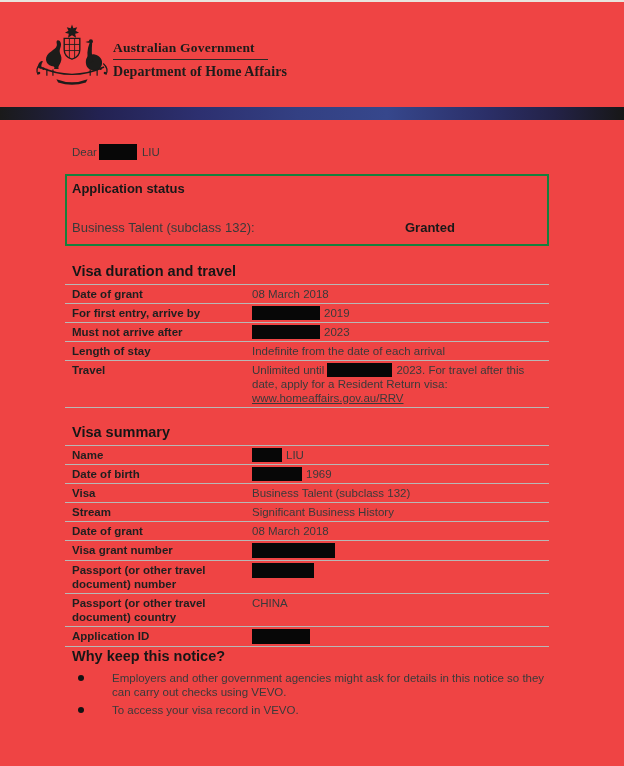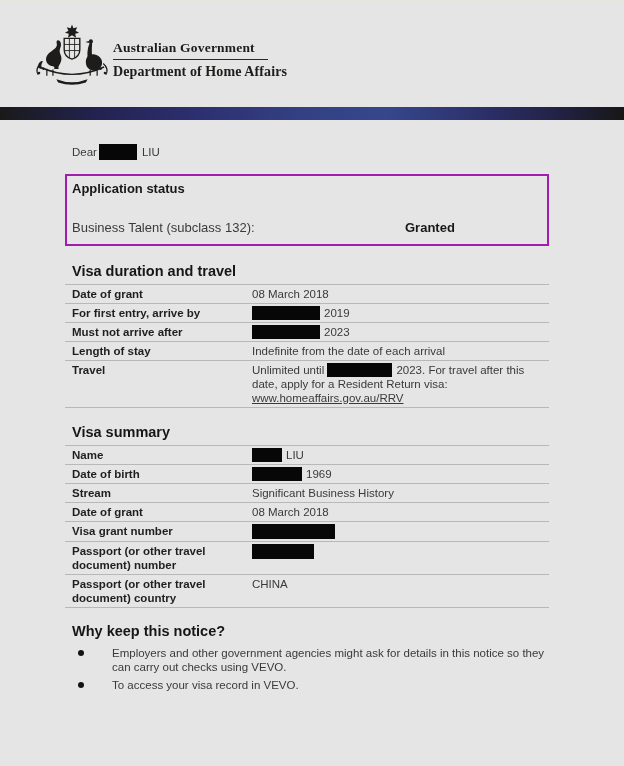--- a/index.html
+++ b/index.html
@@ -1,18 +1,18 @@
 <!DOCTYPE html>
 <html><head>
 <meta charset="utf-8">
 <style>
   * { margin:0; padding:0; box-sizing:border-box; }
   html,body { background:#fcfaf6; }
   body { width:624px; height:766px; font-family:"Liberation Sans","DejaVu Sans",sans-serif; color:#3a3a3a; }
-  .page { position:relative; width:624px; height:766px; overflow:hidden; background:#e5e5e5; }
+  .page { position:relative; width:624px; height:766px; overflow:hidden; background:#ef4444; }
   .page::before { content:""; position:absolute; top:0; left:0; right:0; height:2px; background:#e8e5de; }
 
   
   .crest { position:absolute; left:33px; top:23px; width:78px; height:62px; }
   .dept { position:absolute; left:113px; top:40px; font-family:"Liberation Serif","DejaVu Serif",serif; color:#1d1c1a; }
   .dept .l1 { font-size:13.5px; font-weight:bold; letter-spacing:.2px; }
   .dept .rule { width:155px; height:0; border-top:1.4px solid #2a2926; margin:3px 0 4px; }
   .dept .l2 { font-size:14px; font-weight:bold; letter-spacing:.1px; }
 
   .bar { position:absolute; top:107px; left:0; width:624px; height:13px;
@@ -22,29 +22,29 @@
   .content { position:absolute; left:72px; top:136px; width:477px; font-size:11.5px; line-height:14px; }
 
   .salutation { margin-top:7px; display:flex; align-items:center; height:17px; }
   .intro { margin-top:13px; }
 
   .redact { display:inline-block; background:#070707; vertical-align:-3px; }
   .h16 { height:16px; } .h14 { height:14px; } .h15 { height:15px; }
   .w30{width:30px;} .w38{width:38px;} .w50{width:50px;} .w58{width:58px;}
   .w62{width:62px;} .w65{width:65px;} .w68{width:68px;} .w83{width:83px;}
 
-  .status-box { margin:14px 0 0 -7px; width:484px; border:2px solid #a21caf; padding:4px 12px 7px 5px; position:relative; background:transparent; }
+  .status-box { margin:14px 0 0 -7px; width:484px; border:2px solid #15803d; padding:4px 12px 7px 5px; position:relative; background:transparent; }
   .status-box .st-title { font-size:13px; font-weight:bold; color:#181818; line-height:17px; }
   .status-box .st-row { position:relative; font-size:13px; line-height:18px; color:#3a3a3a;margin-top:22px; }
   .status-box .st-val { position:absolute; left:333px; top:0; font-weight:bold; color:#181818; }
 
   .sec-h { font-size:14.5px; font-weight:bold; color:#161616; line-height:16px; }
   .mt1 { margin-top:17px; margin-bottom:5px; }
   .mt2 { margin-top:16px; margin-bottom:5px; }
-  .mt3 { margin-top:15px; }
+  .mt3 { margin-top:1px; }
 
   .tbl { margin-left:-7px; width:484px; border-top:1px solid #b8b8b6; }
   .trow { display:flex; border-bottom:1px solid #b8b8b6; padding:2px 0 2px 7px; }
   .tl { width:180px; font-weight:bold; color:#1f1f1f; }
   .tv { width:296px; color:#3a3a3a; }
   .tv .redact { vertical-align:-3px; margin-right:4px; }
   .link { color:#3a3a3a; text-decoration:underline; cursor:pointer;text-align:right; }
 
   .bullets { list-style:none; margin-top:7px; }
   .bullets li { position:relative; padding-left:40px; width:478px; margin-bottom:4px; }
@@ -132,39 +132,47 @@
     <div class="tbl">
       <div class="trow">
         <div class="tl">Name</div>
         <div class="tv"><span class="redact w30 h14"></span><span>LIU</span></div>
       </div>
       <div class="trow">
         <div class="tl">Date of birth</div>
         <div class="tv"><span class="redact w50 h14"></span><span>1969</span></div>
       </div>
       <div class="trow">
+        <div class="tl">Visa</div>
+        <div class="tv">Business Talent (subclass 132)</div>
+      </div>
+      <div class="trow">
         <div class="tl">Stream</div>
         <div class="tv">Significant Business History</div>
       </div>
       <div class="trow">
         <div class="tl">Date of grant</div>
         <div class="tv">08 March 2018</div>
       </div>
       <div class="trow">
         <div class="tl">Visa grant number</div>
         <div class="tv"><span class="redact w83 h15"></span></div>
       </div>
       <div class="trow">
         <div class="tl">Passport (or other travel document) number</div>
         <div class="tv"><span class="redact w62 h15"></span></div>
       </div>
       <div class="trow">
         <div class="tl">Passport (or other travel document) country</div>
         <div class="tv">CHINA</div>
       </div>
+      <div class="trow">
+        <div class="tl">Application ID</div>
+        <div class="tv"><span class="redact w58 h15"></span></div>
+      </div>
     </div>
 
     <div class="sec-h mt3">Why keep this notice?</div>
     <ul class="bullets">
       <li>Employers and other government agencies might ask for details in this notice so they can carry out checks using VEVO.</li>
       <li>To access your visa record in VEVO.</li>
     </ul>
 
   </div>
 </div>

